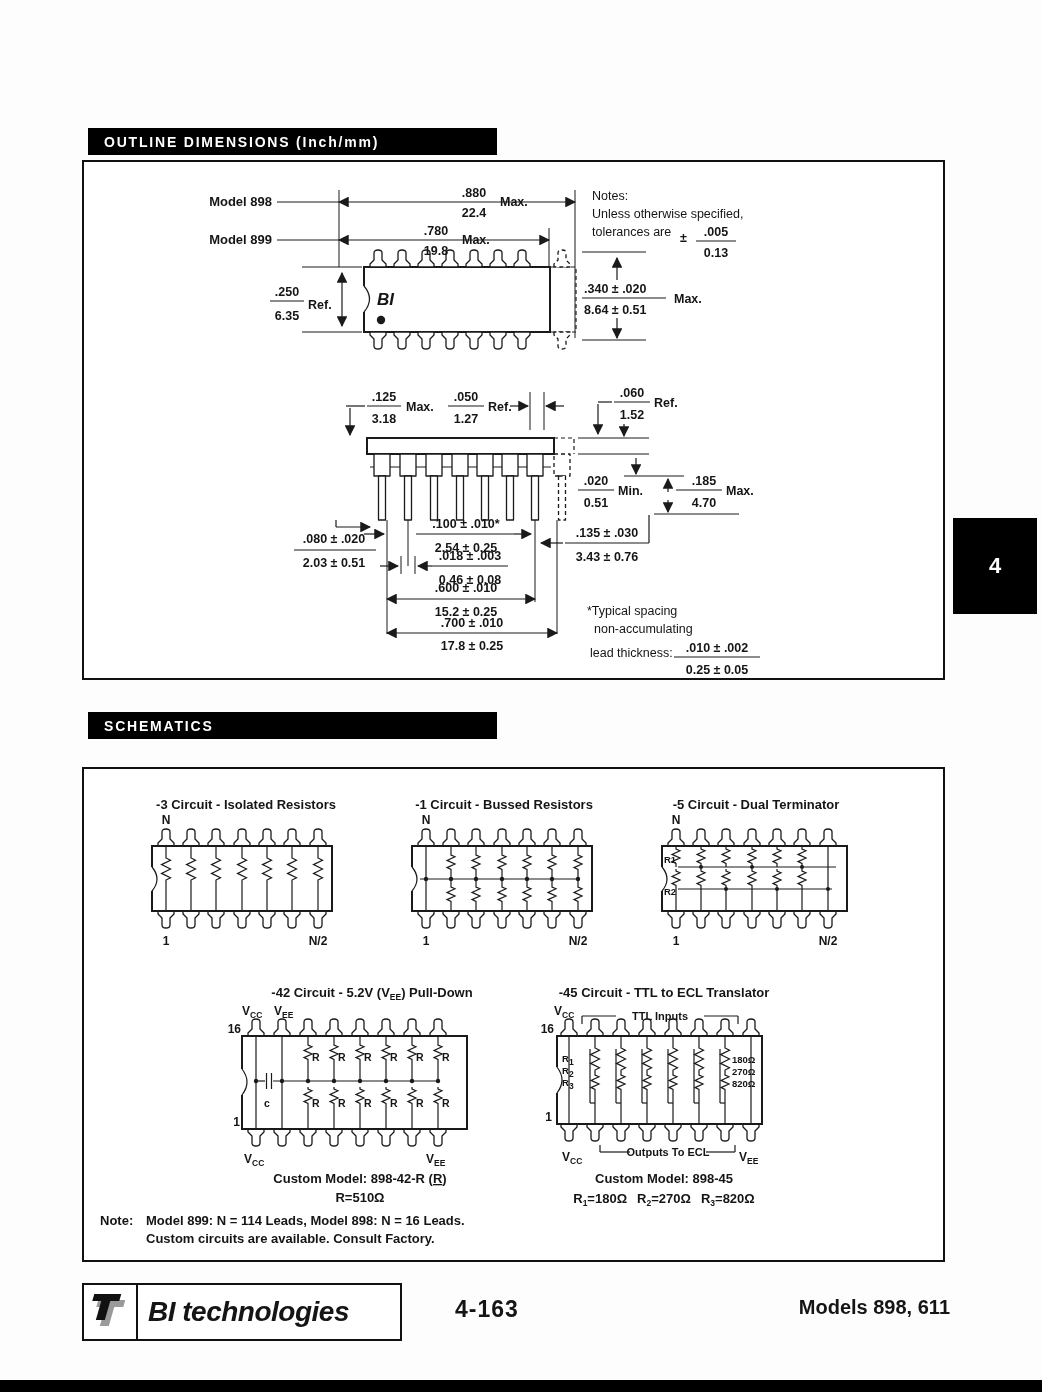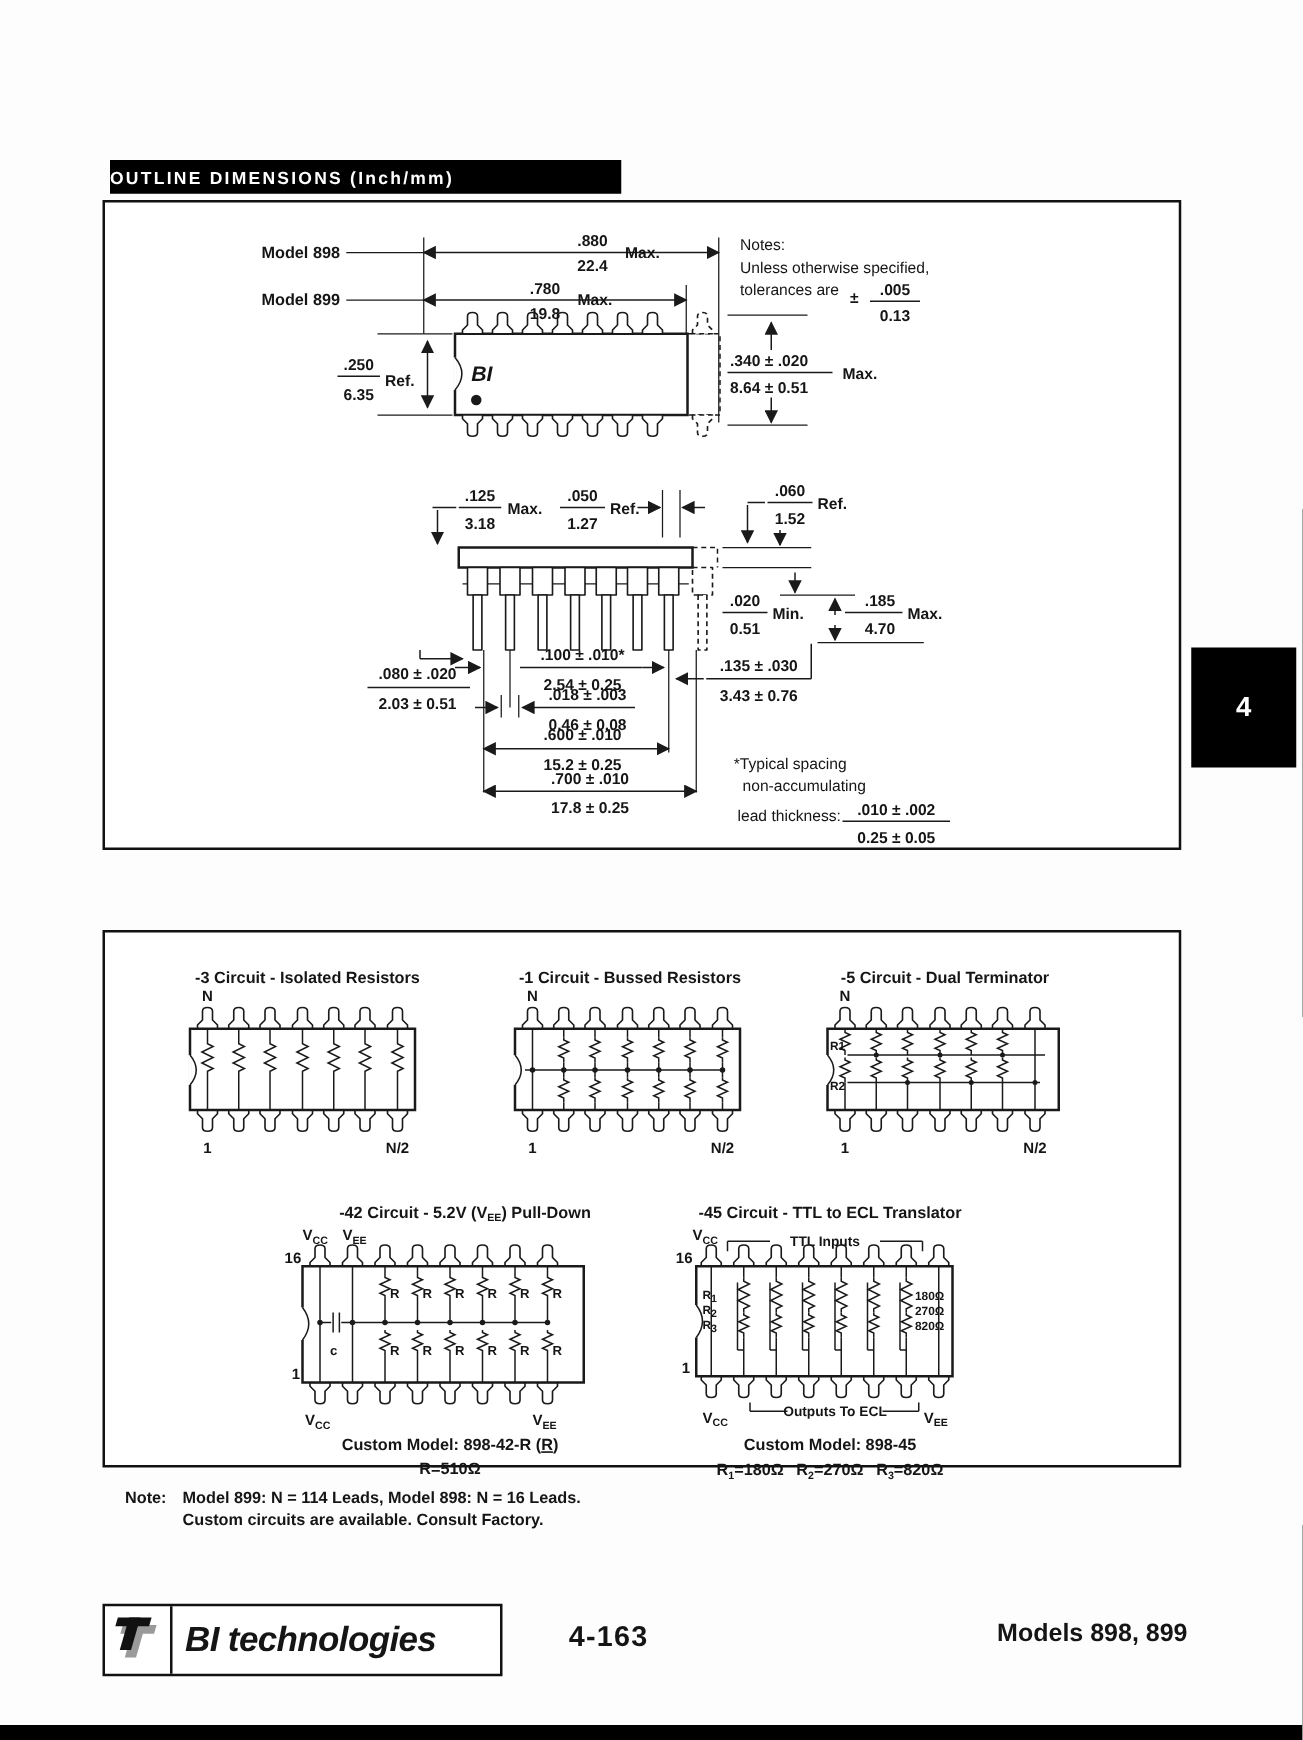--- a/index.html
+++ b/index.html
@@ -1,20 +1,20 @@
 <!DOCTYPE html>
 <html><head>
 <meta charset="utf-8">
 <style>
   html,body{margin:0;padding:0;background:#666}
   .page{position:relative;width:1042px;height:1392px;background:#fdfdfd;
         font-family:"Liberation Sans",sans-serif;color:#151515;overflow:hidden}
   .bar{position:absolute;left:88px;width:409px;height:27px;background:#000;color:#fff;
        font-weight:bold;font-size:14px;letter-spacing:1.8px;display:flex;align-items:center;
-       box-sizing:border-box}
+       padding-left:16px;box-sizing:border-box}
   .box{position:absolute;left:82px;width:863px;border:2px solid #111;background:#fff;box-sizing:border-box}
   .box svg{position:absolute;left:0;top:0}
   .tab4{position:absolute;left:953px;top:518px;width:84px;height:96px;background:#000;color:#fff;
         display:flex;align-items:center;justify-content:center;font-weight:bold;font-size:22px}
   .bottom-strip{position:absolute;left:0;top:1380px;width:1042px;height:12px;background:#000}
   
   .logo-box{position:absolute;left:82px;top:1283px;width:320px;height:58px;border:2.5px solid #111;
             display:flex;align-items:stretch;box-sizing:border-box;background:#fff}
   .logo-icon{width:52px;border-right:2.5px solid #111;position:relative}
   .logo-text{flex:1;display:flex;align-items:center;padding-left:10px;
@@ -318,22 +318,25 @@
       <line class="ln" x1="590" y1="495" x2="676" y2="495"></line>
       <text class="d tm" x="633" y="512">0.25 ± 0.05</text>
     </g>
   </svg>
   </div>
 
   <div class="tab4">
     <span>4</span>
   </div>
 
-
-  <div class="box" style="top:744px;height:430px">
+  <div class="bar" style="top:712px">
+    <span>SCHEMATICS</span>
+  </div>
+
+  <div class="box" style="top:767px;height:495px">
   <svg width="859" height="491" viewBox="0 0 859 491">
 
     <g>
       <text class="tb tm" x="162" y="40">-3 Circuit - Isolated Resistors</text>
       <use href="#pr7u" x="82" y="60"></use>
           <use href="#pr7d" x="82" y="142"></use>
       <rect class="body" x="68" y="77" width="180" height="65"></rect>
       <line x1="68" y1="98" x2="68" y2="122" stroke="#fff" stroke-width="3"></line>
       <path class="ln" d="M68,98 Q78,110 68,122"></path>
       <g class="ln">
@@ -633,16 +636,16 @@
           </g>
         <g transform="translate(6,3) skewX(-16)">
             <rect x="6" y="6" width="27" height="7" fill="#111"></rect>
             <rect x="15" y="6" width="9" height="26" fill="#111"></rect>
           </g>
       </svg>
     </div>
     <div class="logo-text"><span>BI</span><span> technologies</span></div>
   </div>
   <div class="page-num">4-163</div>
-  <div class="models">Models 898, 899</div>
+  <div class="models">Models 898, 611</div>
 
   <div class="bottom-strip"></div>
 </div>
 
 </body></html>

